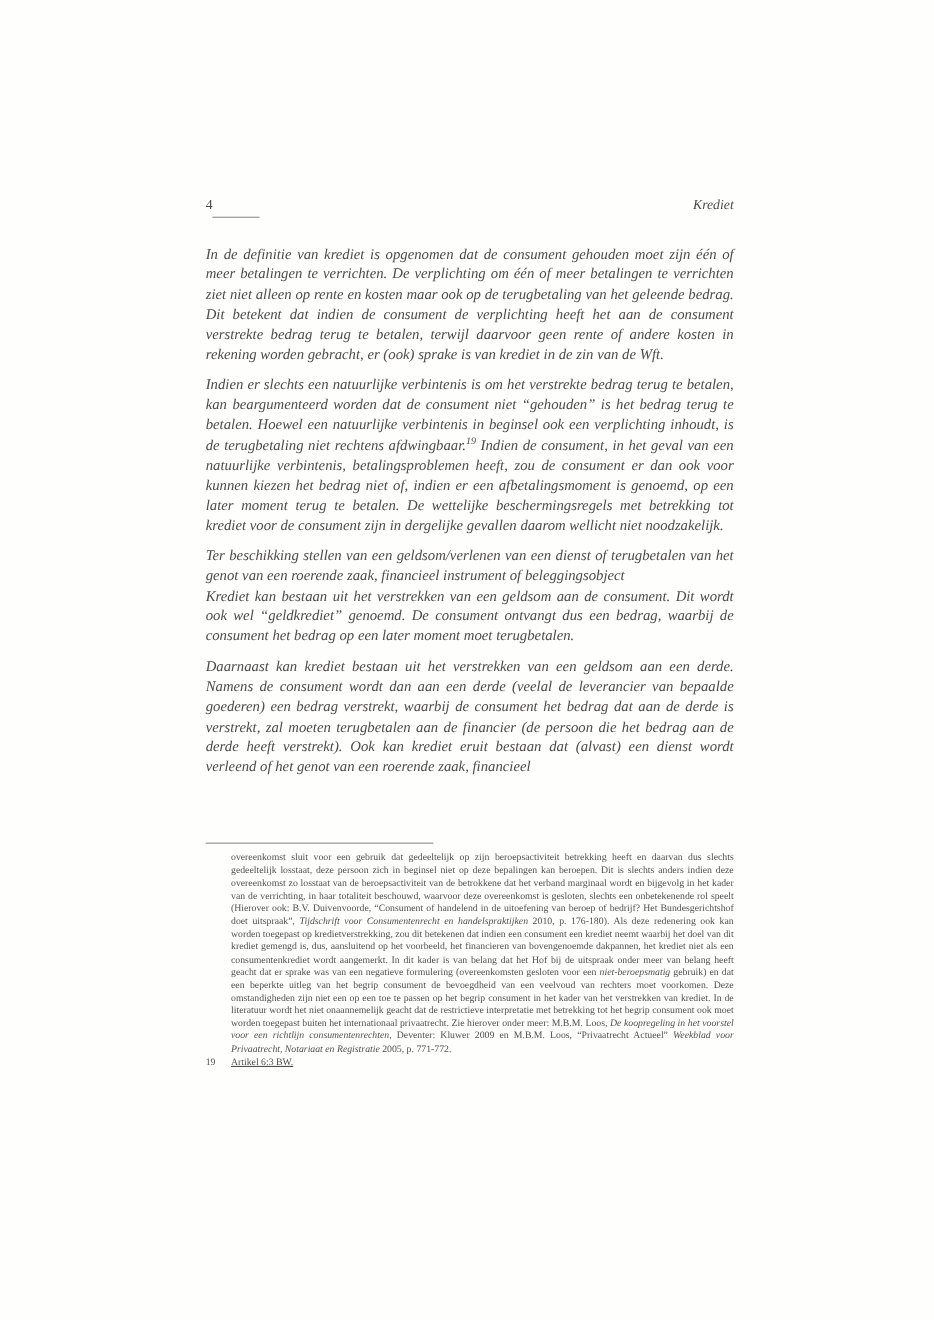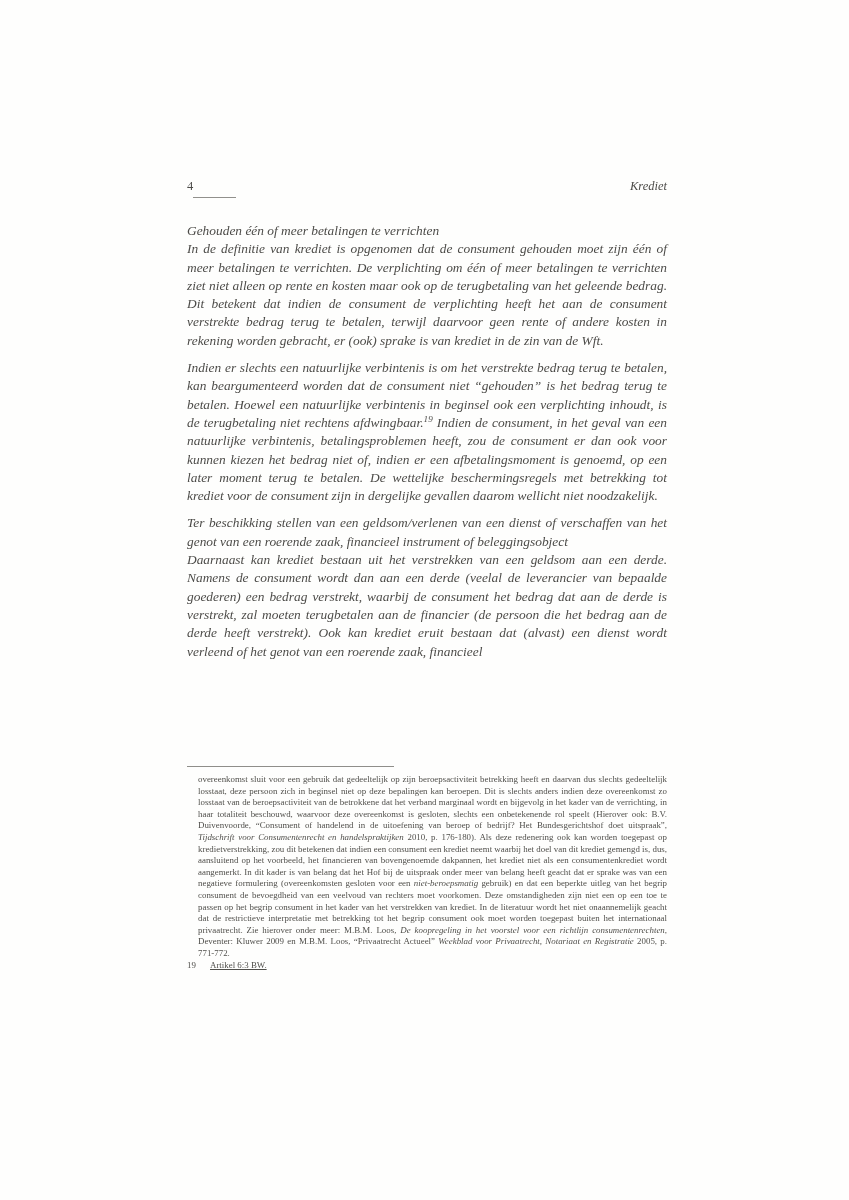--- a/index.html
+++ b/index.html
@@ -72,21 +72,21 @@
     position: absolute;
     left: 187px;
     top: 774px;
     width: 480px;
     font-size: 8.9px;
     line-height: 11.6px;
     text-align: justify;
     color: #504f4b;
   }
   .fn-cont {
-    margin: 0 0 0 11px;
+    margin: 0 0 0 23px;
   }
   .fn-item {
     display: flex;
     margin: 0;
   }
   .fn-num {
     flex: none;
     width: 23px;
   }
   .fn-text { flex: 1; text-decoration: underline; }
@@ -96,24 +96,24 @@
 
 <div class="canvas">
 
   <header class="runhead">
     <span class="pagenum">4</span>
     <span class="runtitle">Krediet</span>
   </header>
   <div class="pagenum-rule"></div>
 
   <main class="main">
-    <p class="h-italic">Gehouden één of meer betalingen te verrichten</p>
     <p class="para gap">In de definitie van krediet is opgenomen dat de consument gehouden moet zijn één of meer betalingen te verrichten. De verplichting om één of meer betalingen te verrichten ziet niet alleen op rente en kosten maar ook op de terugbetaling van het geleende bedrag. Dit betekent dat indien de consument de verplichting heeft het aan de consument verstrekte bedrag terug te betalen, terwijl daarvoor geen rente of andere kosten in rekening worden gebracht, er (ook) sprake is van krediet in de zin van de Wft.</p>
     <p class="para gap"><span>Indien er slechts een natuurlijke verbintenis is om het verstrekte bedrag terug te betalen, kan beargumenteerd worden dat de consument niet “gehouden” is het bedrag terug te betalen. Hoewel een natuurlijke verbintenis in beginsel ook een verplichting inhoudt, is de terugbetaling niet rechtens afdwingbaar.</span><sup>19</sup><span> Indien de consument, in het geval van een natuurlijke verbintenis, betalingsproblemen heeft, zou de consument er dan ook voor kunnen kiezen het bedrag niet of, indien er een afbetalingsmoment is genoemd, op een later moment terug te betalen. De wettelijke beschermingsregels met betrekking tot krediet voor de consument zijn in dergelijke gevallen daarom wellicht niet noodzakelijk.</span></p>
-    <p class="h-italic">Ter beschikking stellen van een geldsom/verlenen van een dienst of verschaffen van het genot van een roerende zaak, financieel instrument of beleggingsobject</p>
+    <p class="h-italic">Ter beschikking stellen van een geldsom/verlenen van een dienst of terugbetalen van het genot van een roerende zaak, financieel instrument of beleggingsobject</p>
+    <p class="para gap">Krediet kan bestaan uit het verstrekken van een geldsom aan de consument. Dit wordt ook wel “geldkrediet” genoemd. De consument ontvangt dus een bedrag, waarbij de consument het bedrag op een later moment moet terugbetalen.</p>
     <p class="para">Daarnaast kan krediet bestaan uit het verstrekken van een geldsom aan een derde. Namens de consument wordt dan aan een derde (veelal de leverancier van bepaalde goederen) een bedrag verstrekt, waarbij de consument het bedrag dat aan de derde is verstrekt, zal moeten terugbetalen aan de financier (de persoon die het bedrag aan de derde heeft verstrekt). Ook kan krediet eruit bestaan dat (alvast) een dienst wordt verleend of het genot van een roerende zaak, financieel</p>
   </main>
 
   <div class="footnote-sep"></div>
 
   <section class="footnotes">
     <p class="fn-cont"><span>overeenkomst sluit voor een gebruik dat gedeeltelijk op zijn beroepsactiviteit betrekking heeft en daarvan dus slechts gedeeltelijk losstaat, deze persoon zich in beginsel niet op deze bepalingen kan beroepen. Dit is slechts anders indien deze overeenkomst zo losstaat van de beroepsactiviteit van de betrokkene dat het verband marginaal wordt en bijgevolg in het kader van de verrichting, in haar totaliteit beschouwd, waarvoor deze overeenkomst is gesloten, slechts een onbetekenende rol speelt (Hierover ook: B.V. Duivenvoorde, “Consument of handelend in de uitoefening van beroep of bedrijf? Het Bundesgerichtshof doet uitspraak”, </span><span style="font-style: italic;">Tijdschrift voor Consumentenrecht en handelspraktijken</span><span> 2010, p. 176-180). Als deze redenering ook kan worden toegepast op kredietverstrekking, zou dit betekenen dat indien een consument een krediet neemt waarbij het doel van dit krediet gemengd is, dus, aansluitend op het voorbeeld, het financieren van bovengenoemde dakpannen, het krediet niet als een consumentenkrediet wordt aangemerkt. In dit kader is van belang dat het Hof bij de uitspraak onder meer van belang heeft geacht dat er sprake was van een negatieve formulering (overeenkomsten gesloten voor een </span><span style="font-style: italic;">niet-beroepsmatig</span><span> gebruik) en dat een beperkte uitleg van het begrip consument de bevoegdheid van een veelvoud van rechters moet voorkomen. Deze omstandigheden zijn niet een op een toe te passen op het begrip consument in het kader van het verstrekken van krediet. In de literatuur wordt het niet onaannemelijk geacht dat de restrictieve interpretatie met betrekking tot het begrip consument ook moet worden toegepast buiten het internationaal privaatrecht. Zie hierover onder meer: M.B.M. Loos, </span><span style="font-style: italic;">De koopregeling in het voorstel voor een richtlijn consumentenrechten</span><span>, Deventer: Kluwer 2009 en M.B.M. Loos, “Privaatrecht Actueel” </span><span style="font-style: italic;">Weekblad voor Privaatrecht, Notariaat en Registratie</span><span> 2005, p. 771-772.</span></p>
     <div class="fn-item">
       <span class="fn-num">19</span>
       <span class="fn-text">Artikel 6:3 BW.</span>

